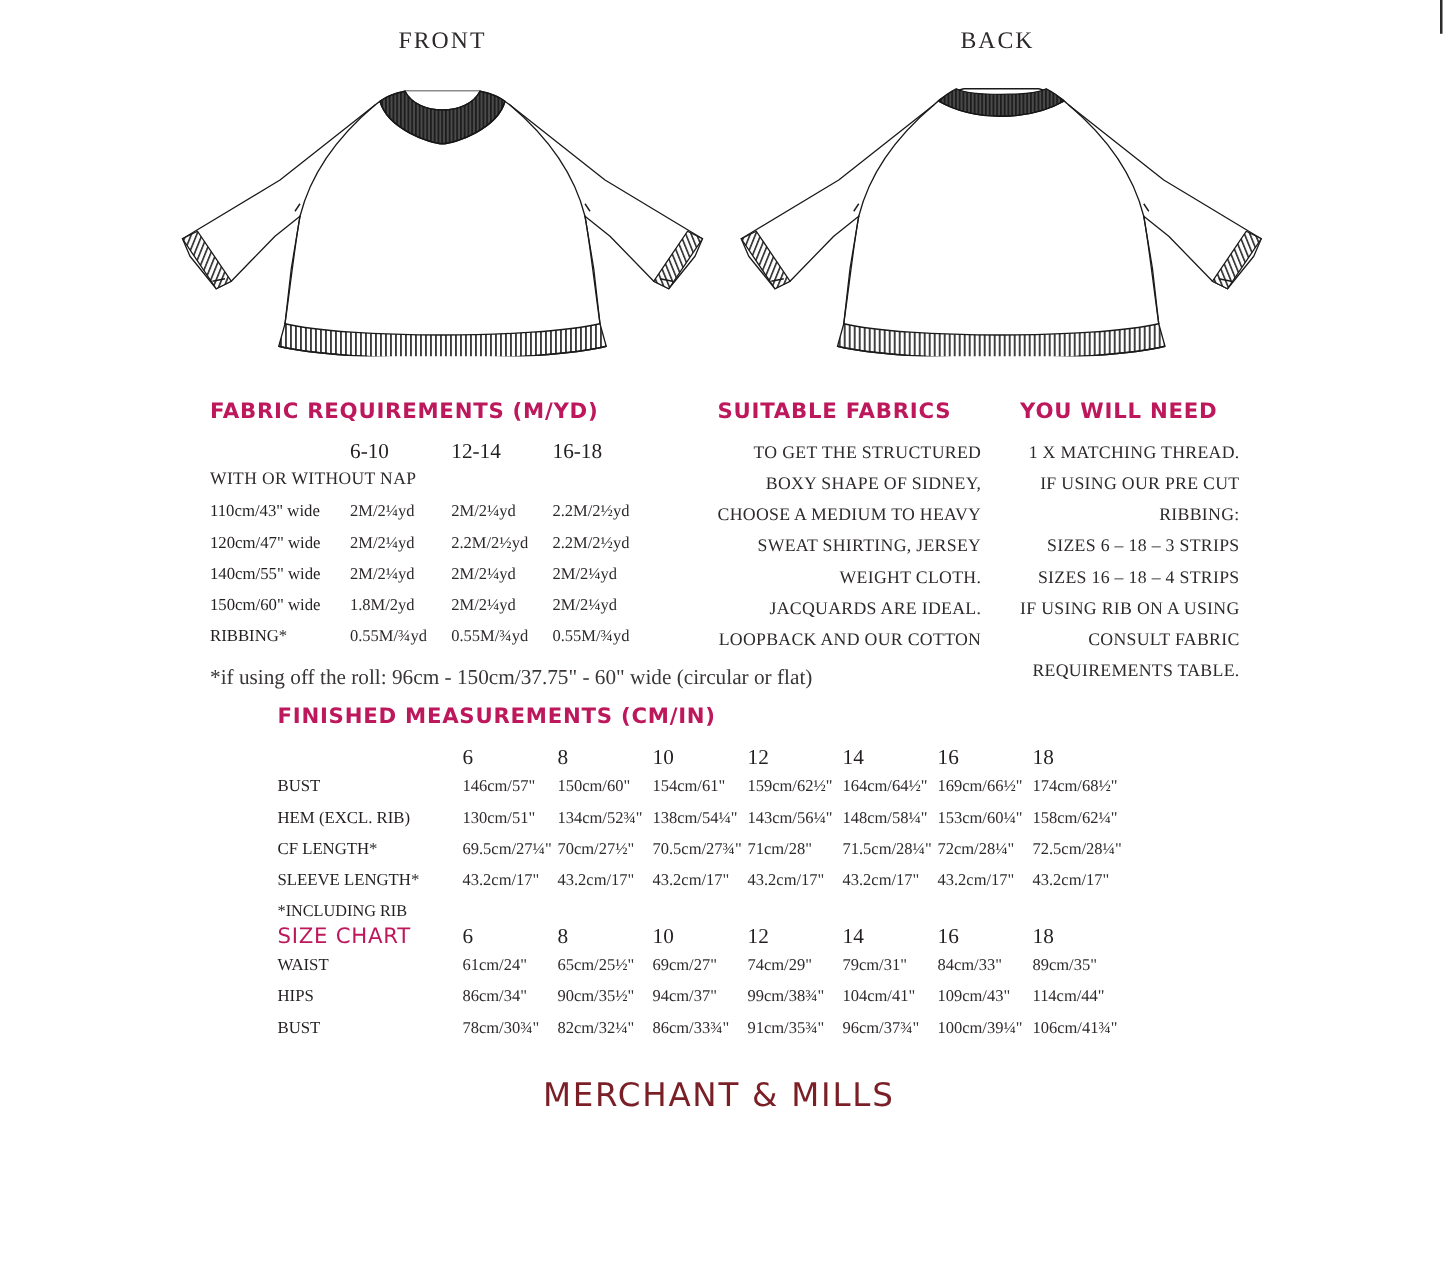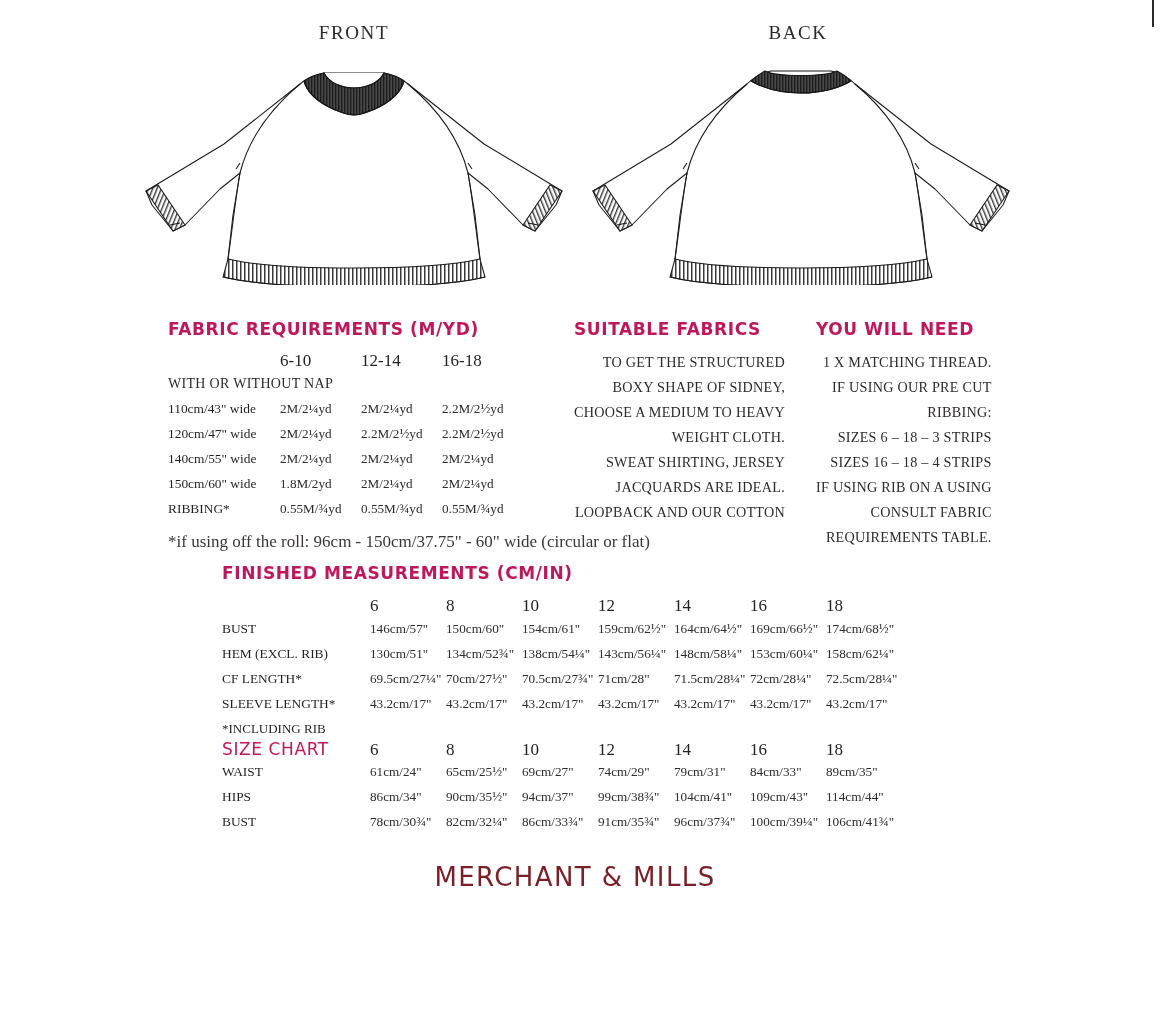--- a/index.html
+++ b/index.html
@@ -373,22 +373,22 @@
 
   <div class="footnote" style="margin-top:6px;">*if using off the roll: 96cm - 150cm/37.75" - 60" wide (circular or flat)</div>
 </div>
 
 <div class="blk" style="left:574px; top:319px;">
   <div class="sec-head">SUITABLE FABRICS</div>
   <div style="margin-top:11px;">
     <div class="body-line">TO GET THE STRUCTURED</div>
     <div class="body-line">BOXY SHAPE OF SIDNEY,</div>
     <div class="body-line">CHOOSE A MEDIUM TO HEAVY</div>
+    <div class="body-line">SWEAT SHIRTING, JERSEY</div>
     <div class="body-line">WEIGHT CLOTH.</div>
-    <div class="body-line">SWEAT SHIRTING, JERSEY</div>
     <div class="body-line">JACQUARDS ARE IDEAL.</div>
     <div class="body-line">LOOPBACK AND OUR COTTON</div>
   </div>
 </div>
 
 <div class="blk" style="left:816px; top:319px;">
   <div class="sec-head">YOU WILL NEED</div>
   <div style="margin-top:11px;">
     <div class="body-line">1 X MATCHING THREAD.</div>
     <div class="body-line">IF USING OUR PRE CUT</div>

